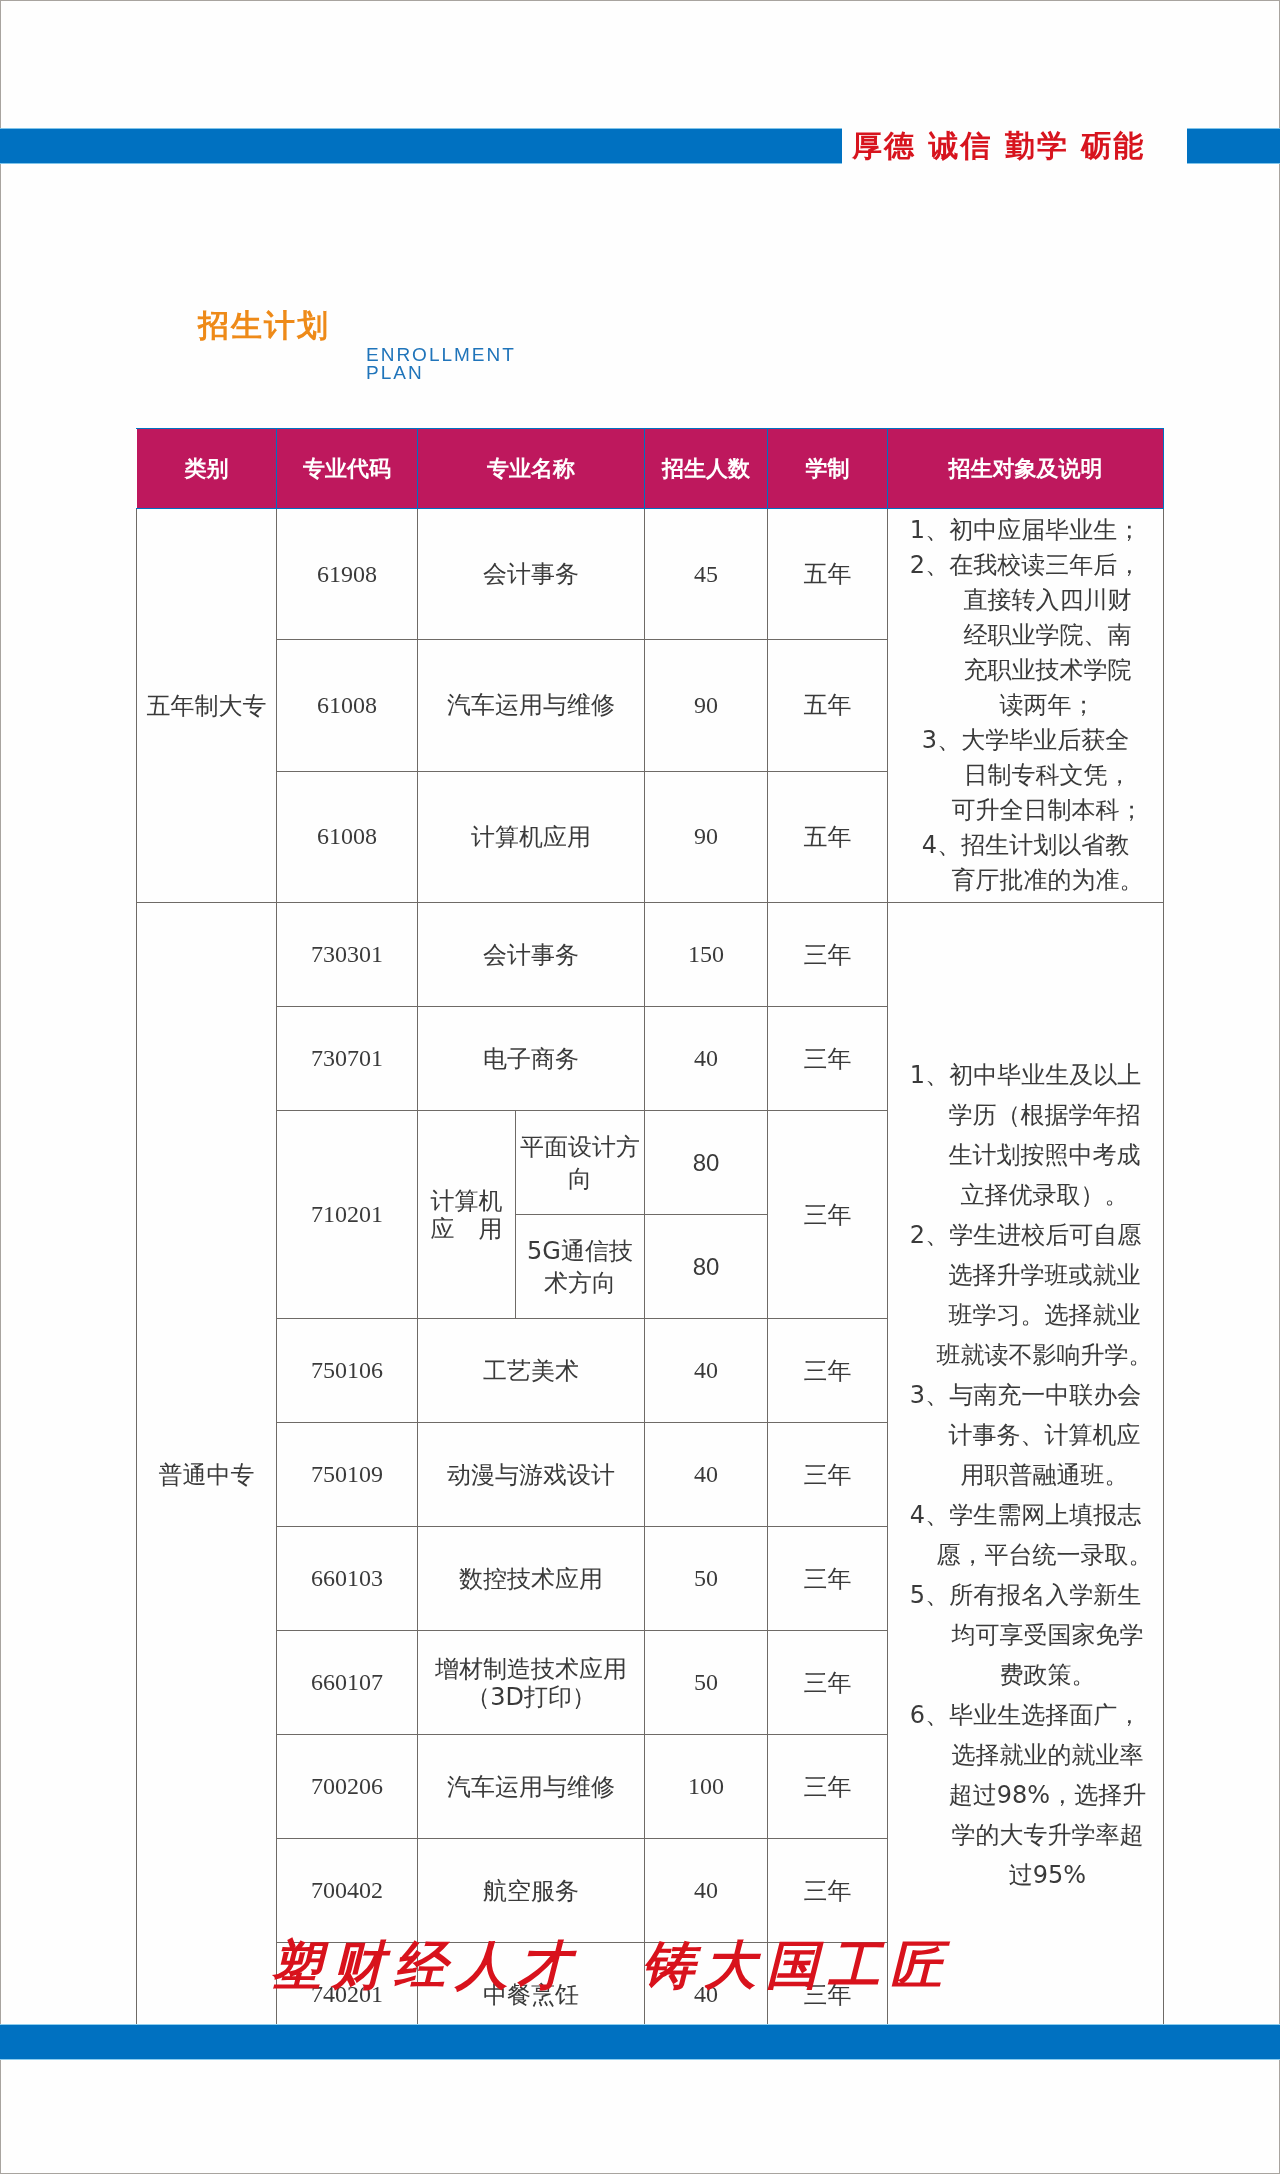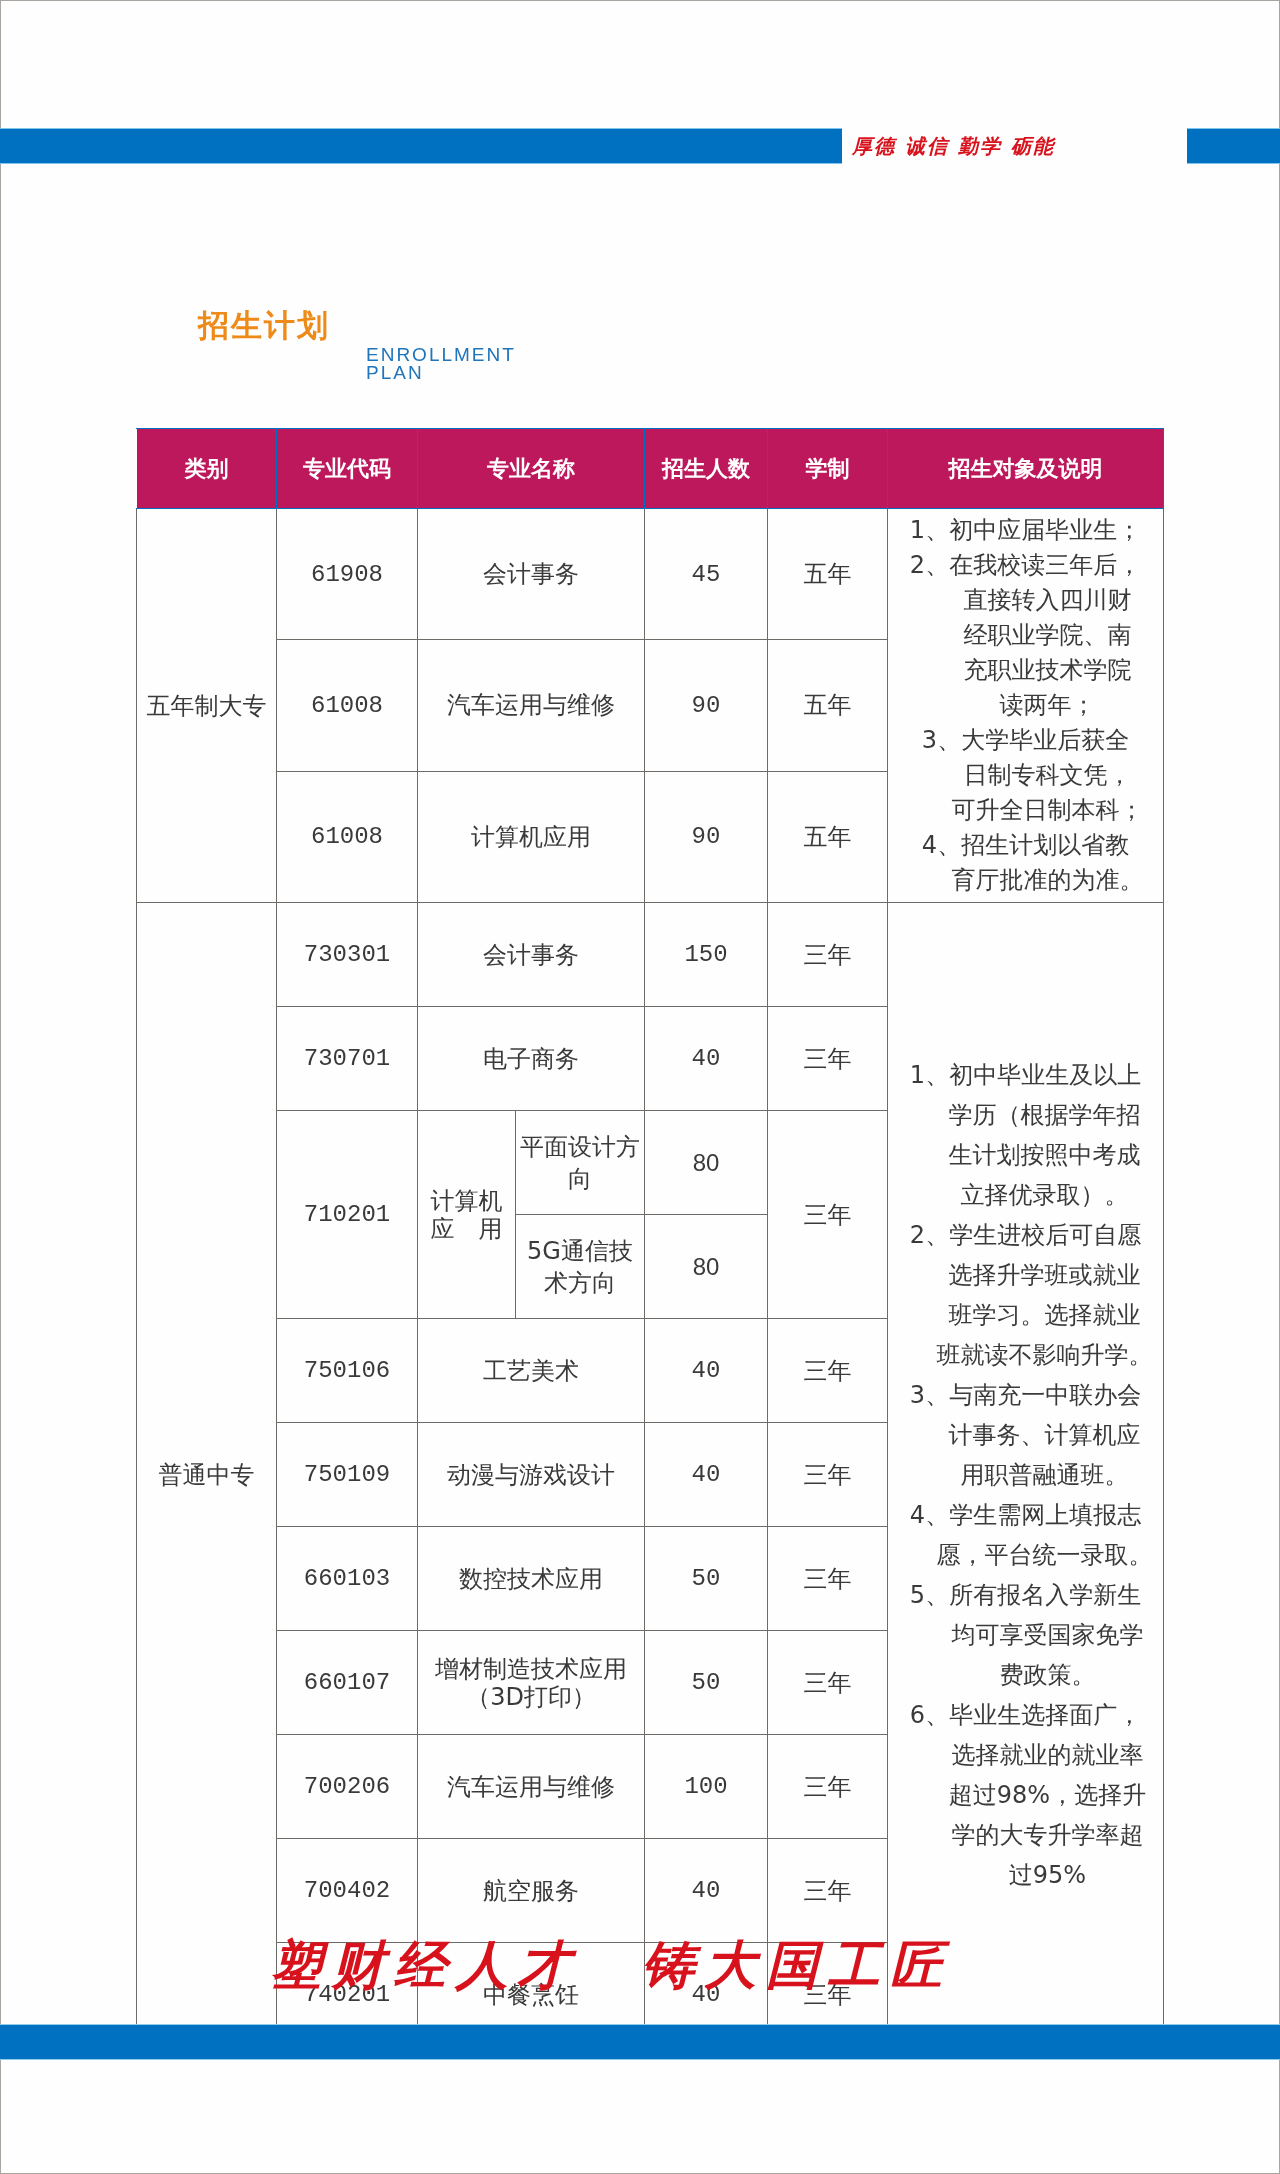--- a/index.html
+++ b/index.html
@@ -7,22 +7,22 @@
     width:1280px; height:2174px; position:relative; overflow:hidden;
     background:#fefefe; font-family:"DejaVu Sans", "Liberation Sans", sans-serif; color:#333;
   }
   .frame { position:absolute; left:0; top:0; width:1278px; height:2172px; border:1px solid #a8a49f; pointer-events:none; }
   .bar { position:absolute; background:#0071c1; }
   .bar.top-left { left:0; top:128px; width:842px; height:34px; border-top:1px solid #7fc4ea; border-bottom:1px solid #7fc4ea; }
   .bar.top-right { left:1187px; top:128px; width:93px; height:34px; border-top:1px solid #7fc4ea; border-bottom:1px solid #7fc4ea; }
   .bar.bottom { left:0; top:2024px; width:1280px; height:34px; border-top:1px solid #8ccdee; border-bottom:1px solid #8ccdee; }
   .motto {
     position:absolute; left:852px; top:124px; width:330px; height:44px;
-    color:#d7141e; font-family:"DejaVu Serif", "Liberation Serif", serif; font-weight:bold; font-style:italic;
-    font-size:20px; letter-spacing:2px; line-height:44px; white-space:nowrap;
+    color:#d7141e; font-family:"DejaVu Serif", "Liberation Serif", serif; font-weight:bold; 
+    font-size:30px; letter-spacing:2px; line-height:44px; white-space:nowrap;
   }
   .logo { position:absolute; left:170px; top:258px; width:360px; height:130px; }
   .logo .big {
     position:absolute; left:0; top:-32px; font-family:"DejaVu Sans", sans-serif; font-weight:bold;
     font-size:168px; color:#0a72bd; letter-spacing:-14px; line-height:180px;
   }
   .logo .cn {
     position:absolute; left:28px; top:47px; font-size:31px; font-weight:bold; color:#ee8a18;
     letter-spacing:2px; background:transparent; text-shadow:0 0 3px #fff, 0 0 3px #fff;
   }
@@ -32,21 +32,21 @@
   }
   table.plan {
     position:absolute; left:136px; top:428px; width:1027px; border-collapse:collapse; table-layout:fixed;
   }
   table.plan th, table.plan td { border:1.5px solid #6e6a66; text-align:center; vertical-align:middle; padding:0; }
   table.plan th {
     background:#be185d; color:#fff; font-weight:bold; font-size:22px; height:79px; border-color:#0071c1;
     border-left-color:#ffffff55;
   }
   table.plan td { font-size:24px; color:#3a3a3a; height:103px; }
-  td.num { font-family:Liberation Mono, monospace; font-size:26px;margin-left:21px; }
+  td.num { font-family:Liberation Serif, serif; font-size:26px;margin-left:21px; }
   td.cat { font-size:23px; }
   td.sub { font-size:19px; height:51px;margin-left:28px; }
   td.subnum { height:51px; font-family:"Liberation Sans", sans-serif; font-size:26px; }
   td.cmp-name { font-size:23px; line-height:28px; text-align:left; padding-left:10px; }
   td.notes { text-align:left; vertical-align:middle; font-size:23px; color:#3a3a3a; padding:4px 2px 4px 10px; }
   .notes1 p { margin:8px; line-height:27px; }
   .notes2 p { margin:0; line-height:40px; }
   .indent1 { padding-left:44px; }
   .indent2 { padding-left:38px; }
   .slogan {

